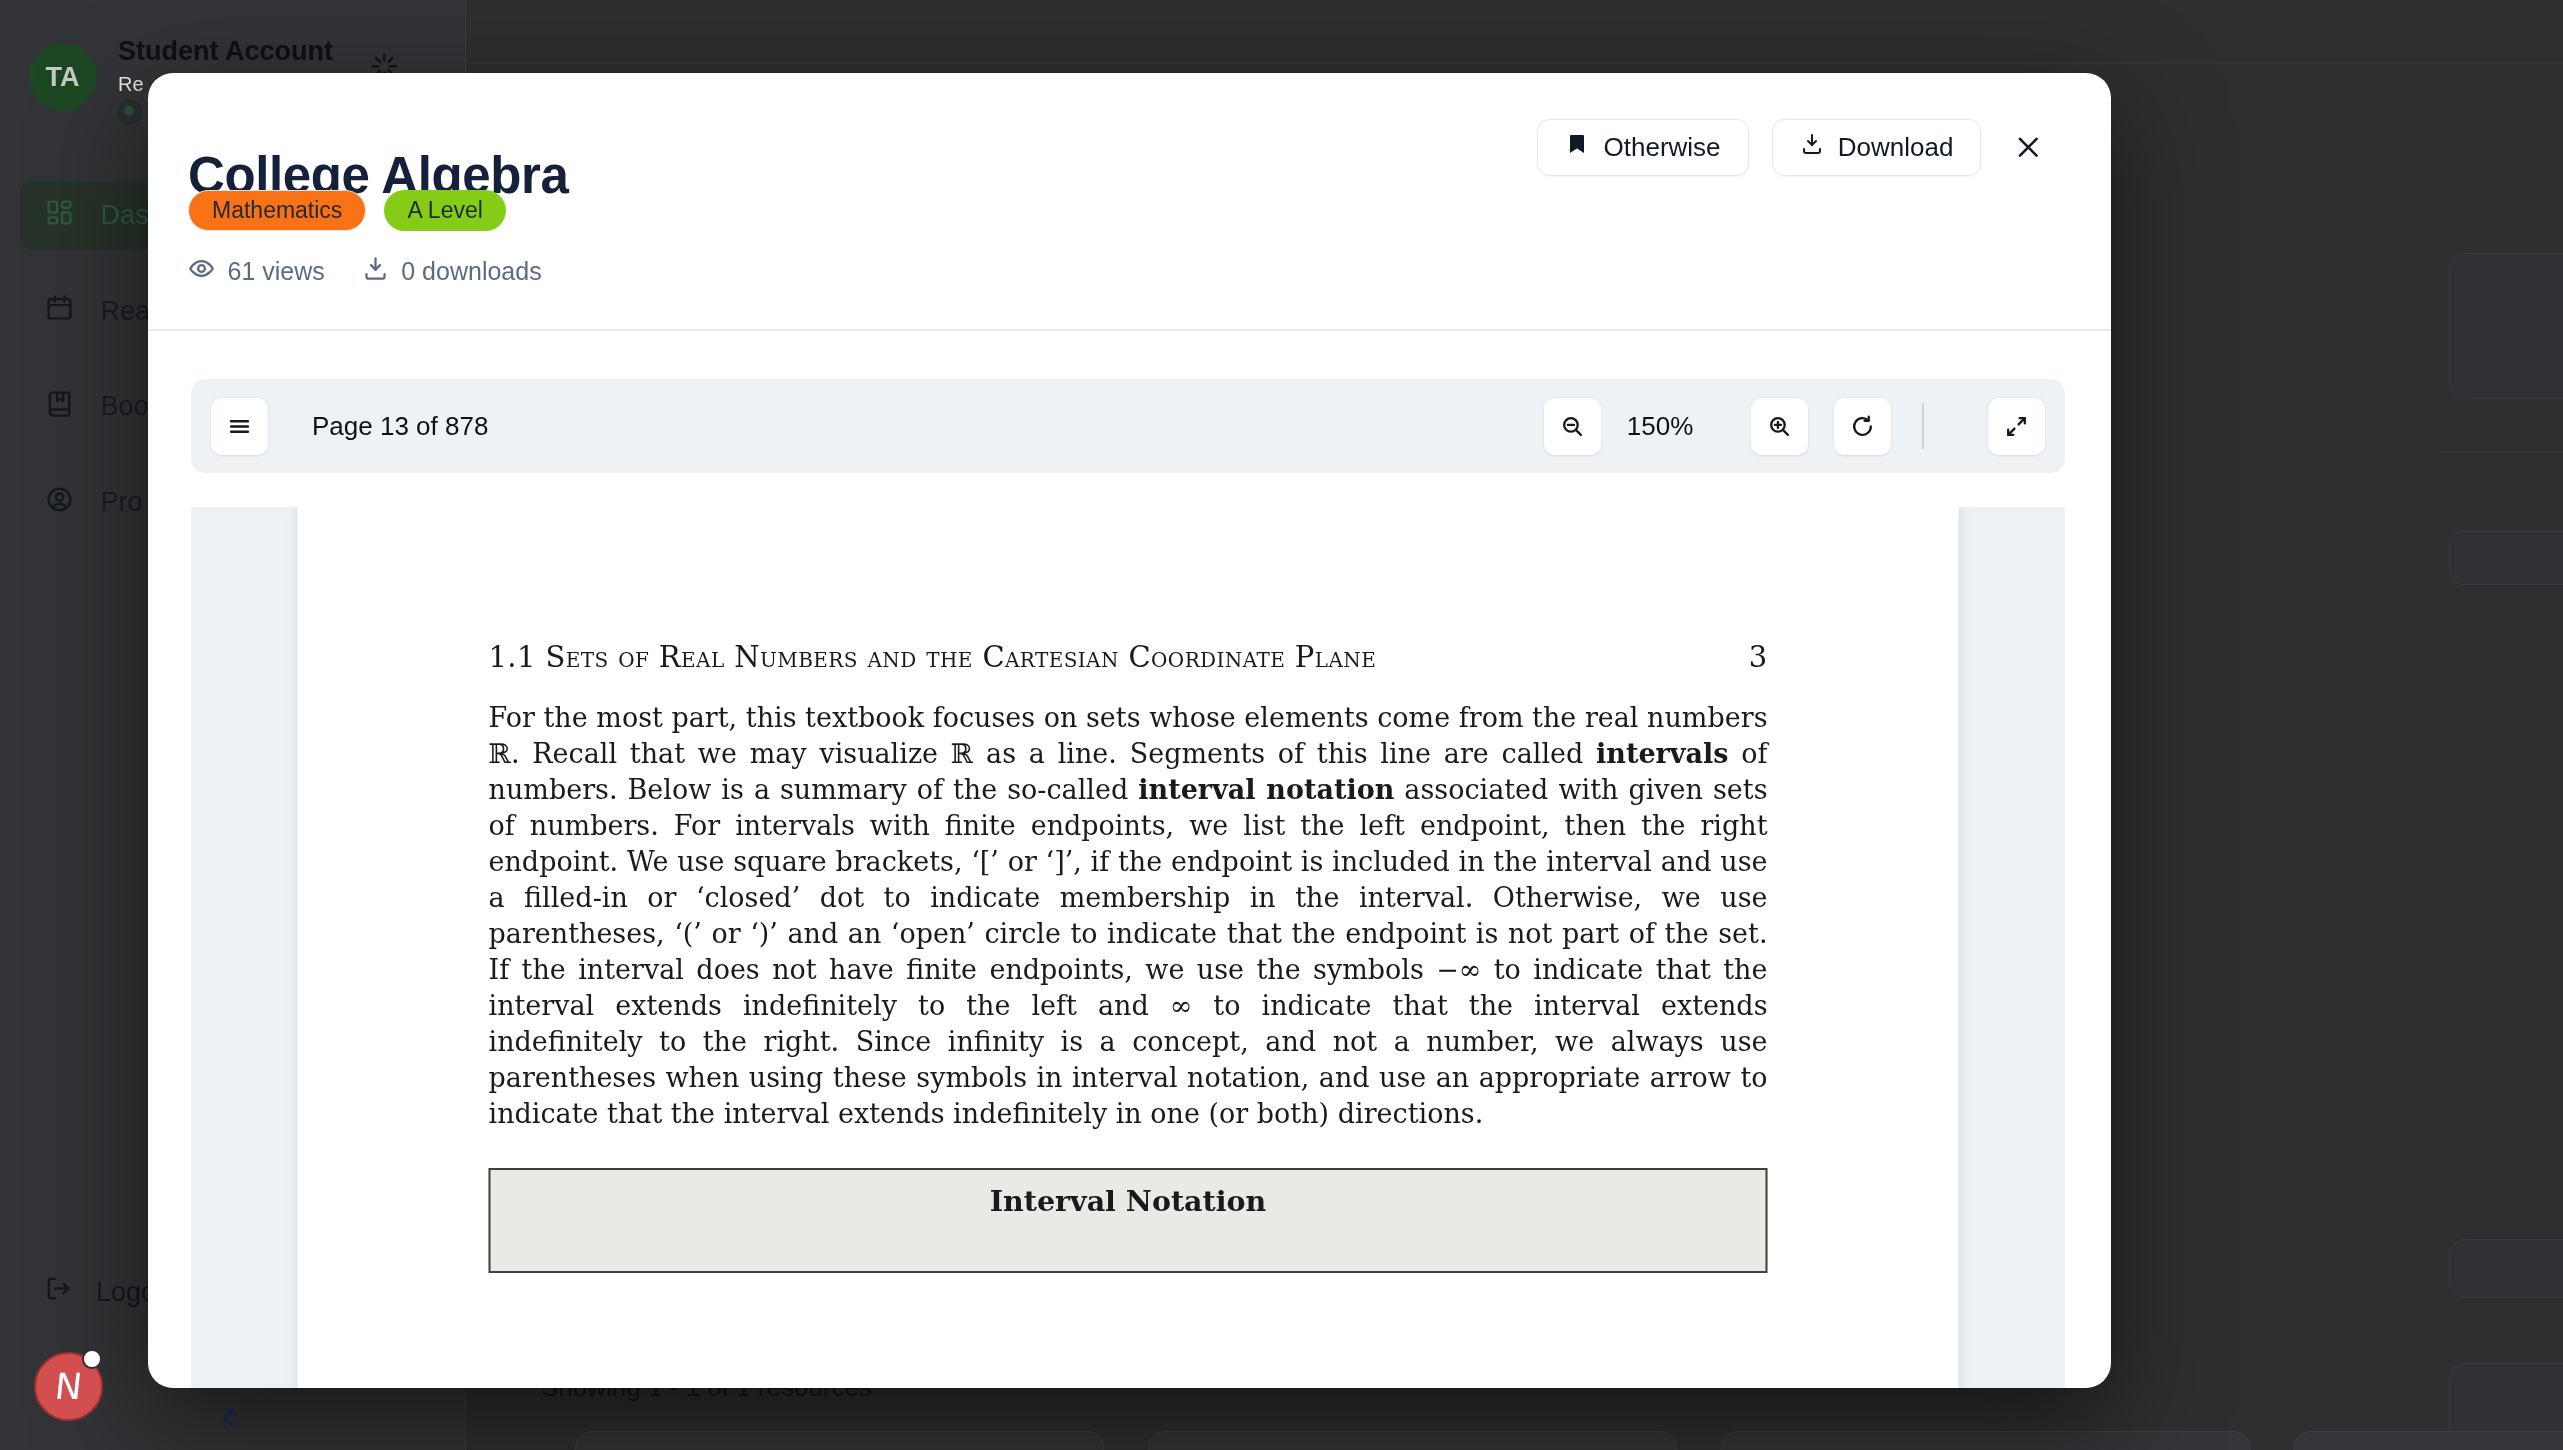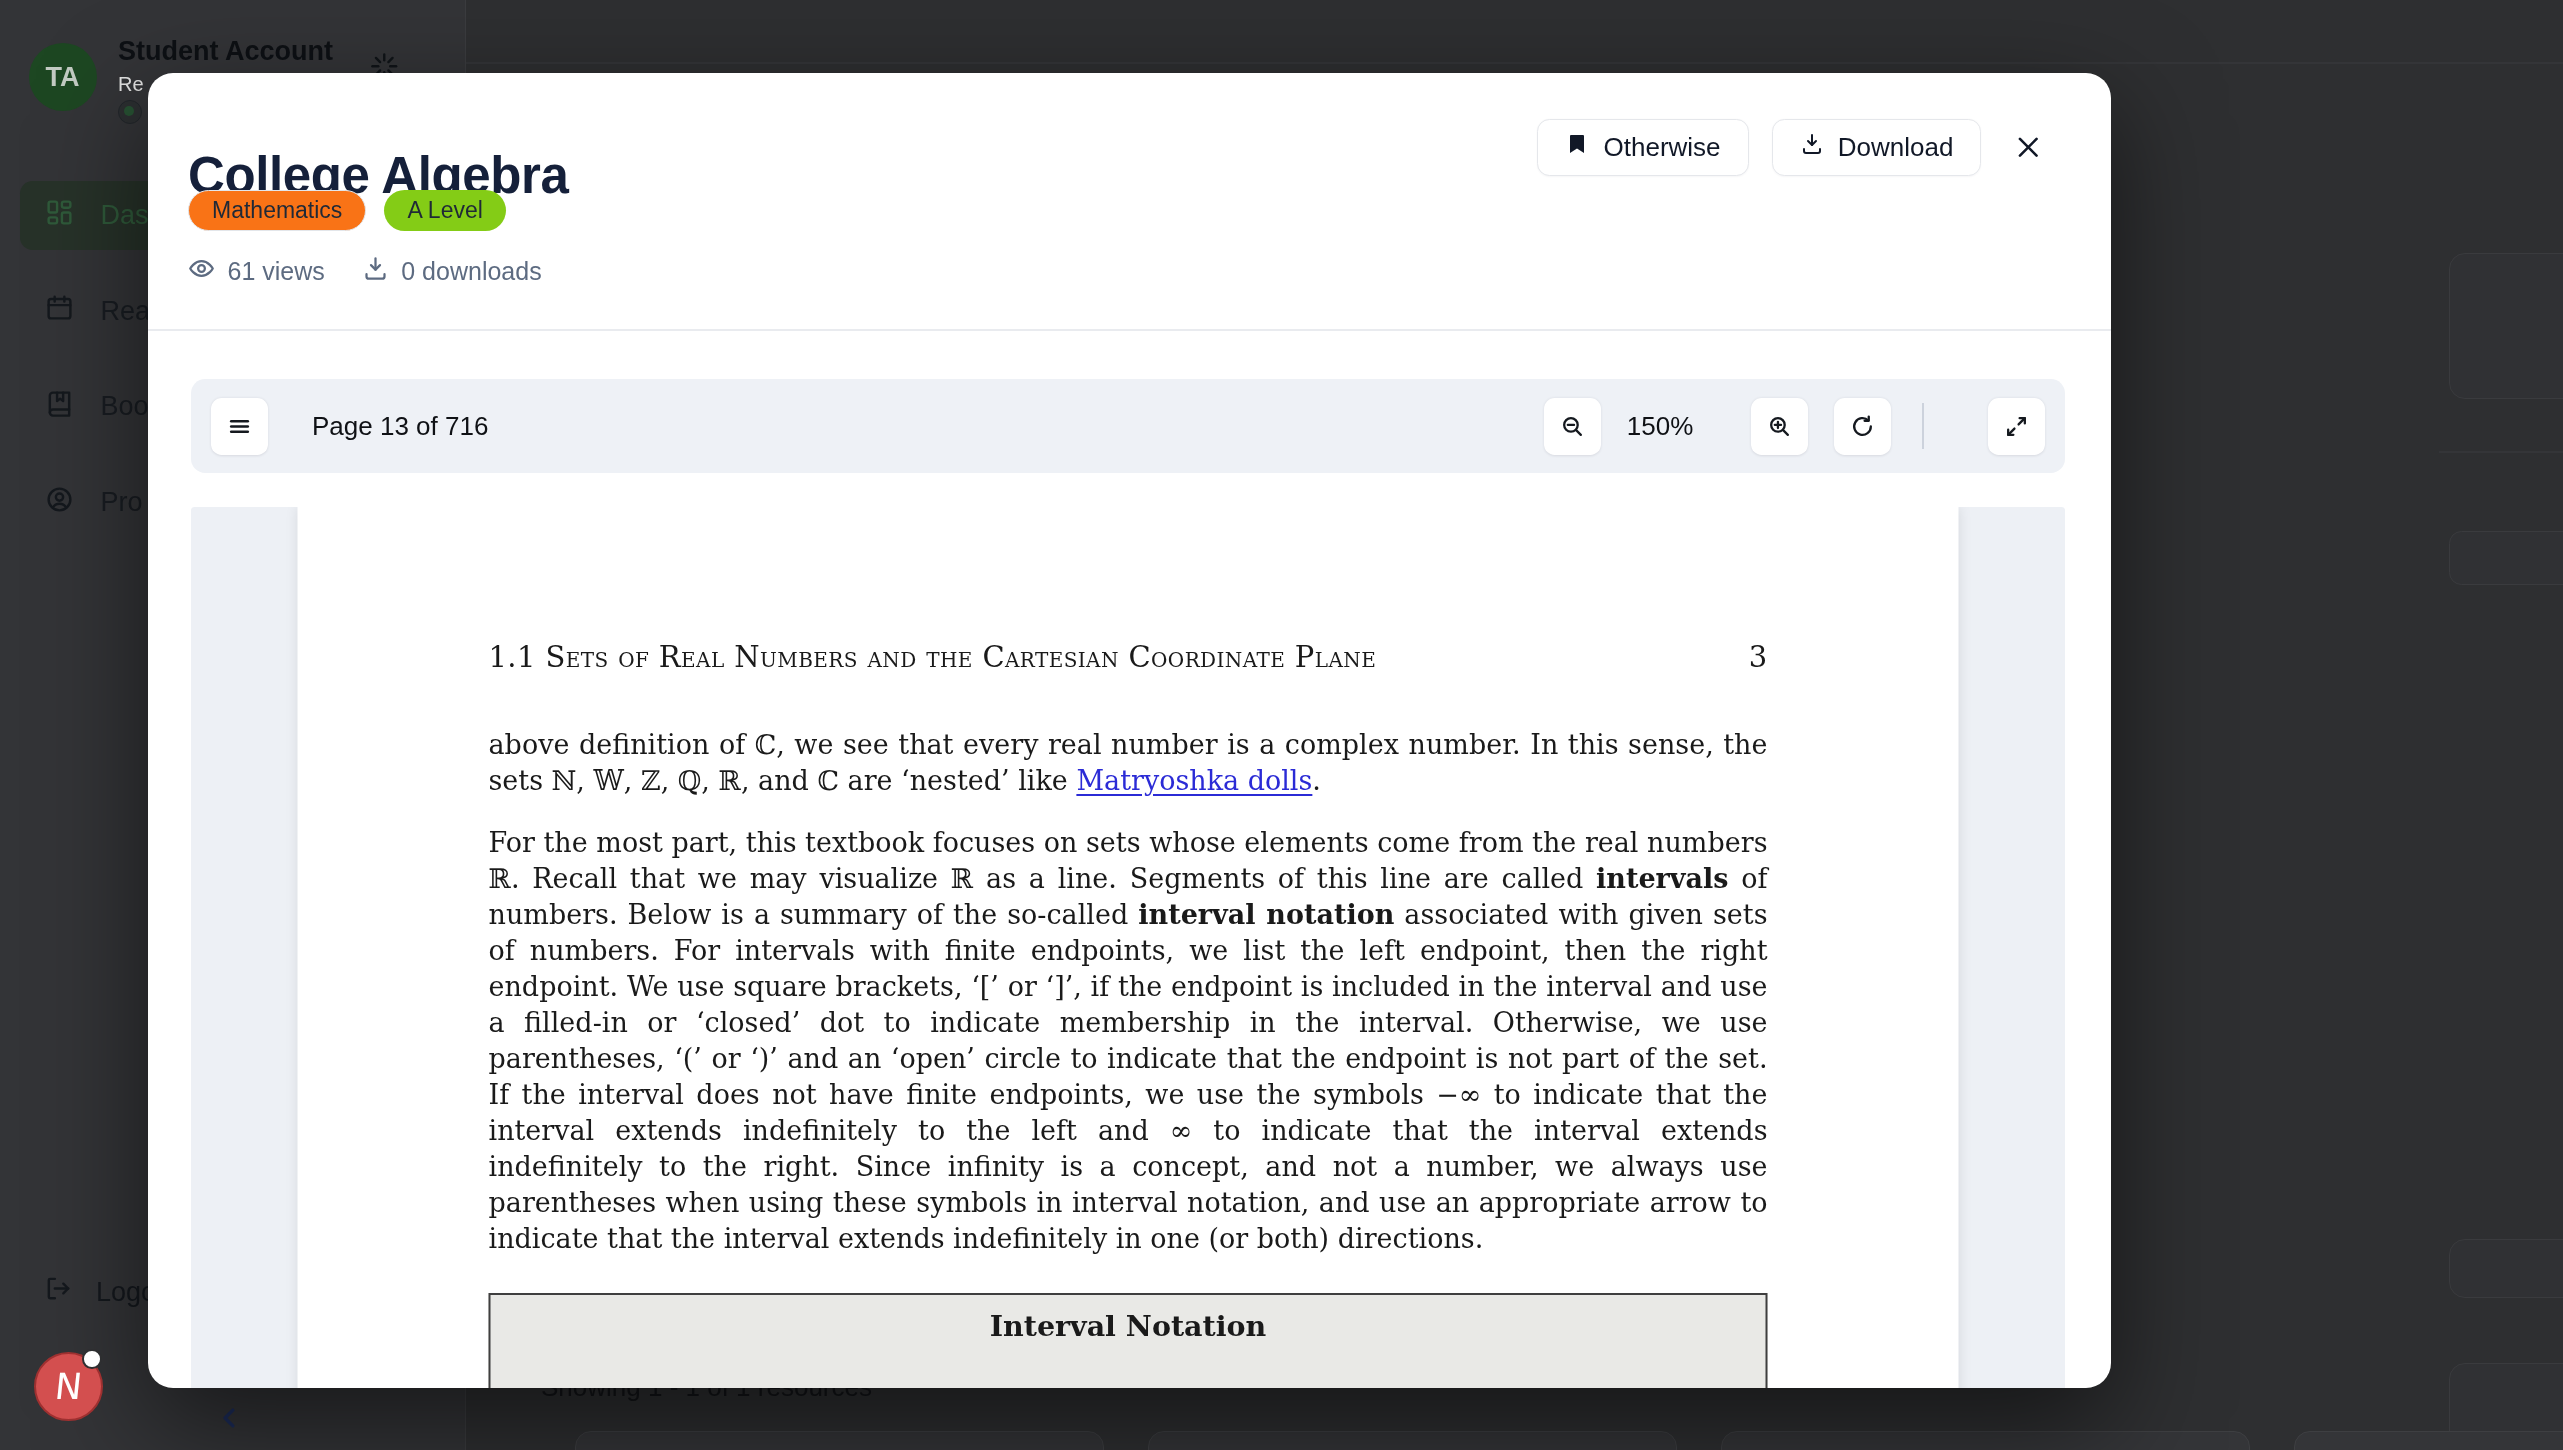--- a/index.html
+++ b/index.html
@@ -260,21 +260,21 @@
   <div class="m-divider"></div>
 
   <div class="toolbar">
     <div class="tool-btn" style="left:19.6px;">
       <svg viewBox="0 0 24 24" fill="none" stroke-width="2.4" stroke-linecap="round">
         <line x1="4" y1="7" x2="20" y2="7"></line>
           <line x1="4" y1="12" x2="20" y2="12"></line>
           <line x1="4" y1="17" x2="20" y2="17"></line>
       </svg>
     </div>
-    <div class="page-indicator">Page 13 of 716</div>
+    <div class="page-indicator">Page 13 of 878</div>
 
     <div class="tool-btn" style="right:464px;">
       <svg viewBox="0 0 24 24" fill="none" stroke-width="2.2" stroke-linecap="round">
         <circle cx="10.5" cy="10.5" r="6.5"></circle>
           <line x1="15.5" y1="15.5" x2="20" y2="20"></line>
         <line x1="7.5" y1="10.5" x2="13.5" y2="10.5"></line>
       </svg>
     </div>
     <div class="zoom-level" style="right:356px;">150%</div>
     <div class="tool-btn" style="right:257px;">
@@ -303,21 +303,20 @@
   </div>
 
   <div class="viewer">
     <div class="pdf-page">
       <div class="pdf-inner">
         <div class="pdf-heading">
           <span>1.1 Sets of Real Numbers and the Cartesian Coordinate Plane</span>
           <span>3</span>
         </div>
 
-        <p class="pdf-para p1"><span>above definition of ℂ, we see that every real number is a complex number. In this sense, the sets ℕ, 𝕎, ℤ, ℚ, ℝ, and ℂ are ‘nested’ like </span><span class="pdf-link">Matryoshka dolls</span><span>.</span></p>
 
         <p class="pdf-para p2"><span>For the most part, this textbook focuses on sets whose elements come from the real numbers ℝ. Recall that we may visualize ℝ as a line. Segments of this line are called </span><b>intervals</b><span> of numbers. Below is a summary of the so-called </span><b>interval notation</b><span> associated with given sets of numbers. For intervals with finite endpoints, we list the left endpoint, then the right endpoint. We use square brackets, ‘[’ or ‘]’, if the endpoint is included in the interval and use a filled-in or ‘closed’ dot to indicate membership in the interval. Otherwise, we use parentheses, ‘(’ or ‘)’ and an ‘open’ circle to indicate that the endpoint is not part of the set. If the interval does not have finite endpoints, we use the symbols −∞ to indicate that the interval extends indefinitely to the left and ∞ to indicate that the interval extends indefinitely to the right. Since infinity is a concept, and not a number, we always use parentheses when using these symbols in interval notation, and use an appropriate arrow to indicate that the interval extends indefinitely in one (or both) directions.</span></p>
 
         <div class="interval-box">
           <div class="box-title">Interval Notation</div>
 
         </div>
       </div>
     </div>
   </div>

